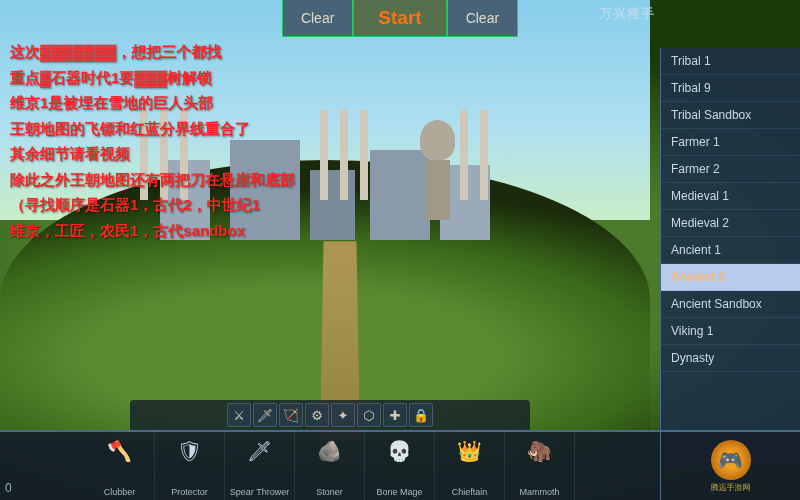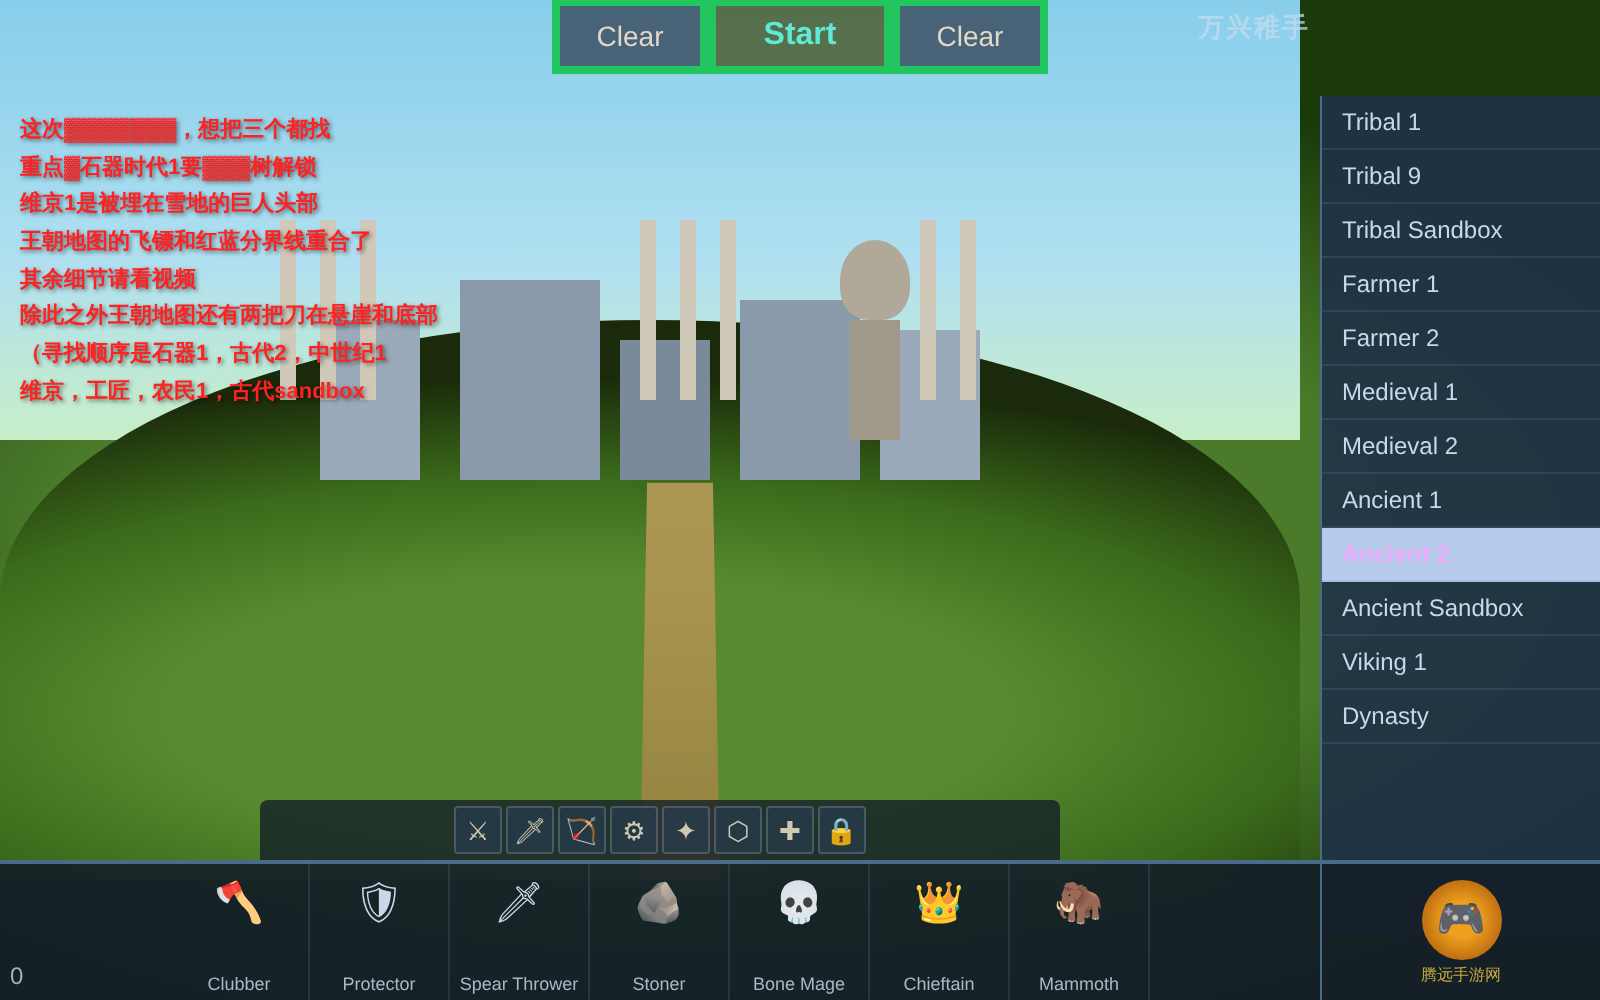--- a/index.html
+++ b/index.html
@@ -122,25 +122,25 @@
     .statue-body {
       width: 25px;
       height: 60px;
       background: #a09888;
       margin: 0 auto;
     }
 
     
     .chinese-text {
       position: absolute;
-      top: 56px;
+      top: 39px;
       left: 10px;
       z-index: 20;
       color: #ff2222;
-      font-size: 11px;
+      font-size: 15px;
       font-weight: bold;
       line-height: 1.7;
       text-shadow: 1px 1px 2px rgba(0,0,0,0.5);
     }
 
     
     #top-toolbar {
       position: absolute;
       top: 0;
       left: 0;
@@ -149,35 +149,35 @@
       z-index: 50;
       display: flex;
       align-items: center;
       justify-content: center;
       gap: 0;
     }
 
     .toolbar-btn {
       background: rgba(60, 80, 100, 0.85);
       color: #e0d8c8;
-      border: 4px solid #22c55e;
+      border: 1px solid #22c55e;
       padding: 4px 18px;
       font-size: 14px;
       cursor: pointer;
       height: 38px;
       display: flex;
       align-items: center;
       justify-content: center;
     }
 
     .toolbar-btn.start-btn {
       background: rgba(80, 100, 60, 0.9);
-      color: #5eead4;
+      color: #f97316;
       font-weight: bold;
-      font-size: 16px;
+      font-size: 19px;
       padding: 4px 24px;
     }
 
     .maps-btn {
       position: absolute;
       top: 4px;
       right: 310px;
       background: rgba(60, 80, 100, 0.85);
       color: #e0d8c8;
       border: 1px solid #8a9aaa;
@@ -207,21 +207,21 @@
       padding: 6px 10px;
       font-size: 12px;
       color: #c8d8e8;
       border-bottom: 1px solid rgba(100, 140, 180, 0.2);
       cursor: pointer;
       white-space: nowrap;
     }
 
     .map-item.active {
       background: rgba(200, 220, 255, 0.9);
-      color: #f0abfc;
+      color: #fdba74;
       font-weight: bold;
     }
 
     
     #bottom-toolbar {
       position: absolute;
       bottom: 0;
       left: 0;
       width: 660px;
       height: 70px;

